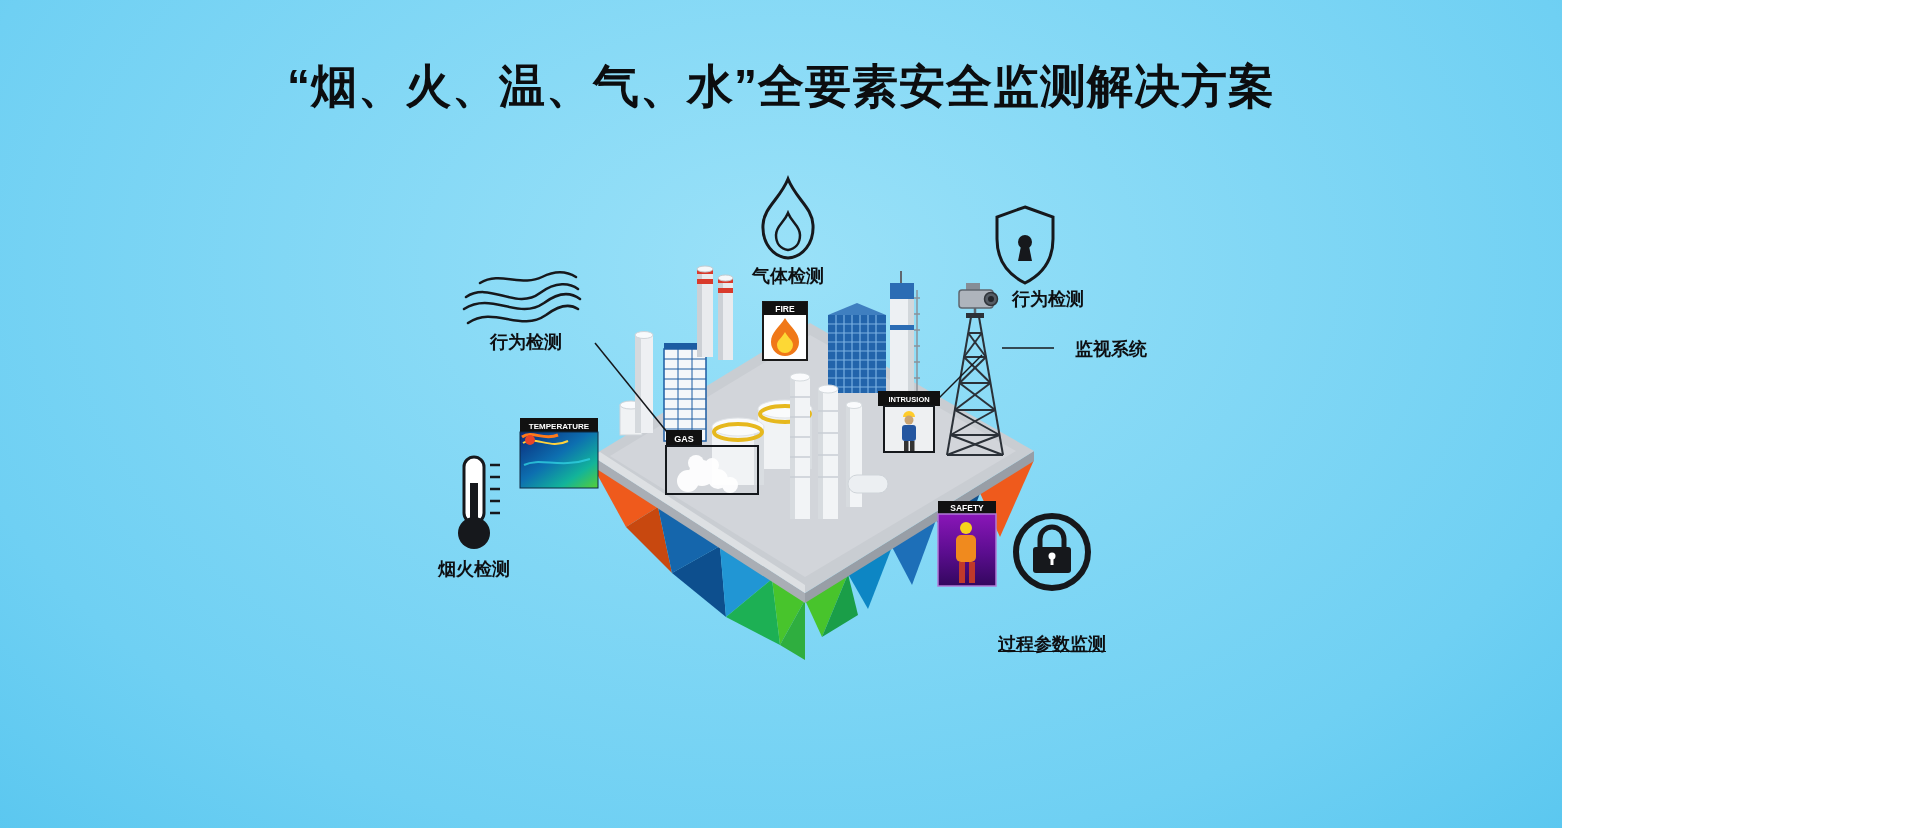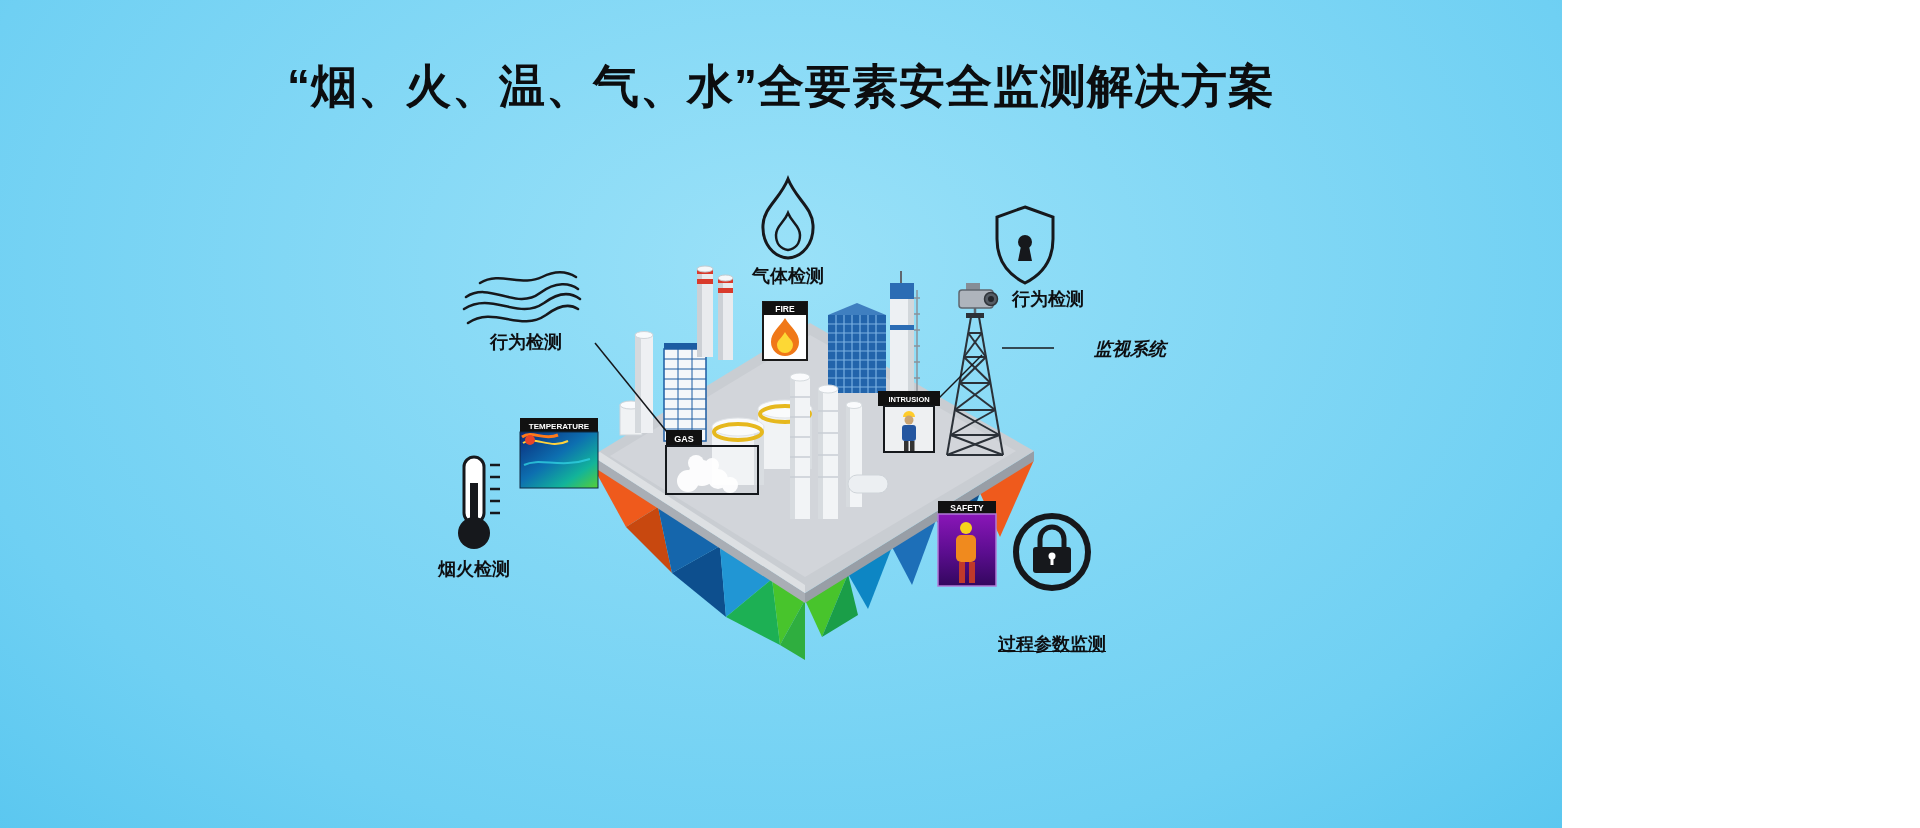--- a/index.html
+++ b/index.html
@@ -305,18 +305,18 @@
       <circle cx="632" cy="387" r="36" fill="none" stroke="#16181c" stroke-width="6"></circle>
       <path d="M620 382 v-8 a12 12 0 0 1 24 0 v8" fill="none" stroke="#16181c" stroke-width="5"></path>
       <rect x="613" y="382" width="38" height="26" rx="3" fill="#16181c"></rect>
       <circle cx="632" cy="391" r="3.5" fill="#ffffff"></circle>
       <rect x="630.5" y="393" width="3" height="7" fill="#ffffff"></rect>
     </g>
   </svg>
 
   <div class="callout-label" style="left:738px; top:264px; width:100px;">气体检测</div>
   <div class="callout-label" style="left:998px; top:287px; width:100px;">行为检测</div>
-  <div class="callout-label" style="left:1056px; top:337px; width:110px; text-align:right;font-style:italic;">监视系统</div>
+  <div class="callout-label" style="left:1056px; top:337px; width:110px; text-align:center;">监视系统</div>
   <div class="callout-label" style="left:476px; top:330px; width:100px;">行为检测</div>
   <div class="callout-label" style="left:424px; top:557px; width:100px;">烟火检测</div>
   <div class="callout-label" style="left:977px; top:632px; width:150px;text-decoration:underline;">过程参数监测</div>
 
 </div>
 
 </body></html>

